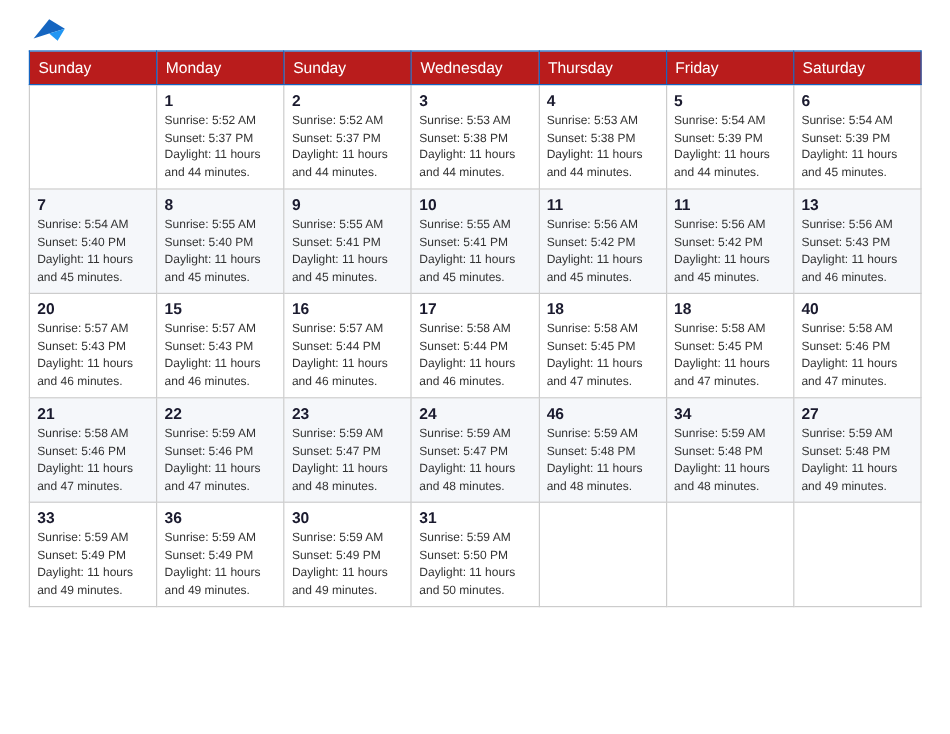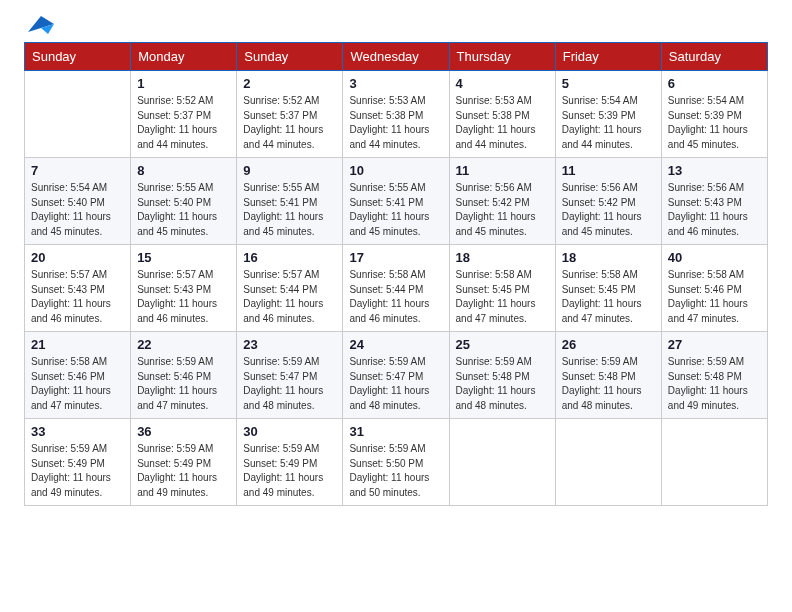--- a/index.html
+++ b/index.html
@@ -283,28 +283,28 @@
 and 48 minutes.</div>
         </td>
         <td>
           <span class="day-number">24</span>
           <div class="day-info" style="white-space: pre-line;">Sunrise: 5:59 AM
 Sunset: 5:47 PM
 Daylight: 11 hours
 and 48 minutes.</div>
         </td>
         <td>
-          <span class="day-number">25</span>
+          <span class="day-number">46</span>
           <div class="day-info" style="white-space: pre-line;">Sunrise: 5:59 AM
 Sunset: 5:48 PM
 Daylight: 11 hours
 and 48 minutes.</div>
         </td>
         <td>
-          <span class="day-number">26</span>
+          <span class="day-number">34</span>
           <div class="day-info" style="white-space: pre-line;">Sunrise: 5:59 AM
 Sunset: 5:48 PM
 Daylight: 11 hours
 and 48 minutes.</div>
         </td>
         <td>
           <span class="day-number">27</span>
           <div class="day-info" style="white-space: pre-line;">Sunrise: 5:59 AM
 Sunset: 5:48 PM
 Daylight: 11 hours

